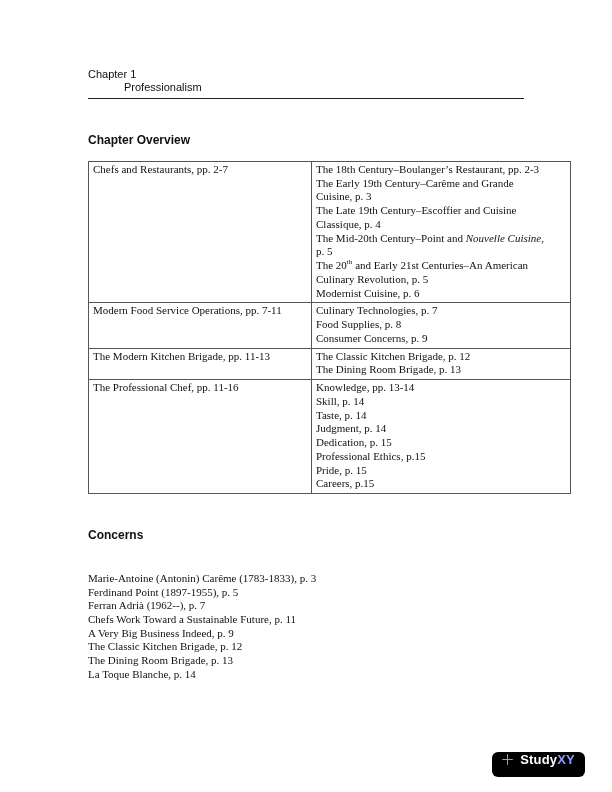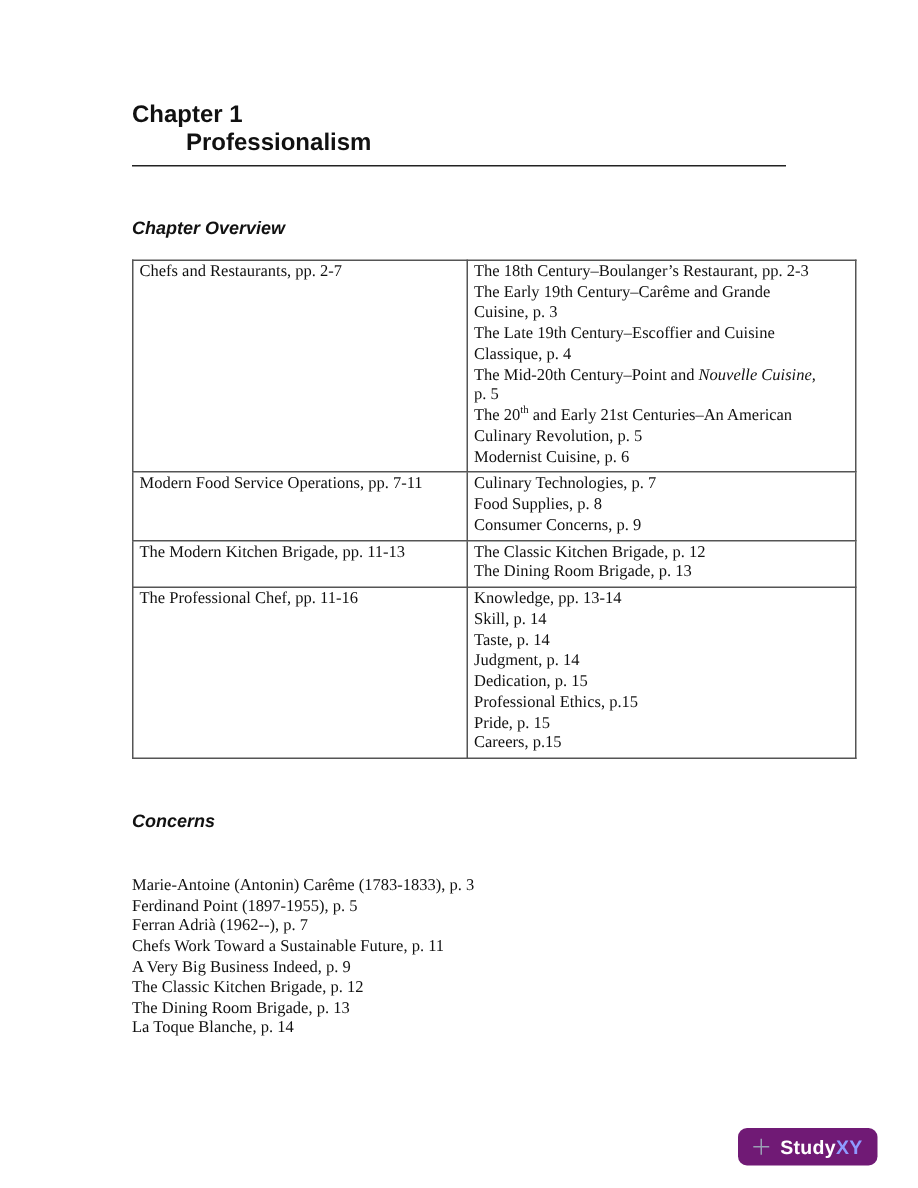--- a/index.html
+++ b/index.html
@@ -7,39 +7,38 @@
     width: 612px; height: 792px;
     position: relative;
     overflow: hidden;
     font-family: "Liberation Serif", "DejaVu Serif", serif;
     color: #111111;
   }
   .page { position: absolute; left: 88px; top: 68px; width: 438px; }
 
   .heading-sans {
     font-family: "Liberation Sans", "DejaVu Sans", sans-serif;
-    font-weight: bold;
-    font-size: 16px;
+    font-weight: normal;
+    font-size: 11px;
     line-height: 1.18;
     color: #111;
   }
   .chapter-block { margin: 0; }
   .chapter-title-line2 { margin-left: 36px; }
   .title-rule {
     border: none;
     border-top: 1.4px solid #222;
     margin: 4px 0 0 0;
     width: 436px;
   }
   .section-heading {
     font-family: "Liberation Sans", "DejaVu Sans", sans-serif;
     font-weight: bold;
     font-size: 12px;
     margin-top: 34px;
-    font-style: italic;
   }
 
   table.overview {
     border-collapse: collapse;
     margin-top: 14px;
     width: 440px;
     table-layout: fixed;
     font-size: 11px;
     line-height: 1.25;
   }
@@ -53,24 +52,23 @@
   .subtopic-line { margin: 0; }
   .subtopic-line sup { font-size: 0.65em; vertical-align: super; line-height: 0; }
 
   .sidebars-list { margin-top: 30px; font-size: 11px; line-height: 1.24; }
   .sidebar-line { white-space: nowrap; }
 
   .logo {
     position: absolute;
     right: 27px; bottom: 15px;
     height: 25px;
-    background: #701a75;
+    background: #000000;
     border-radius: 6px;
     display: flex;
-    align-items: center;
     padding: 0 10px 0 8px;
     gap: 5px;
   }
   .logo-text {
     font-family: "Liberation Sans", "DejaVu Sans", sans-serif;
     font-weight: bold;
     font-size: 13px;
     color: #ffffff;
     letter-spacing: 0.2px;
   }

